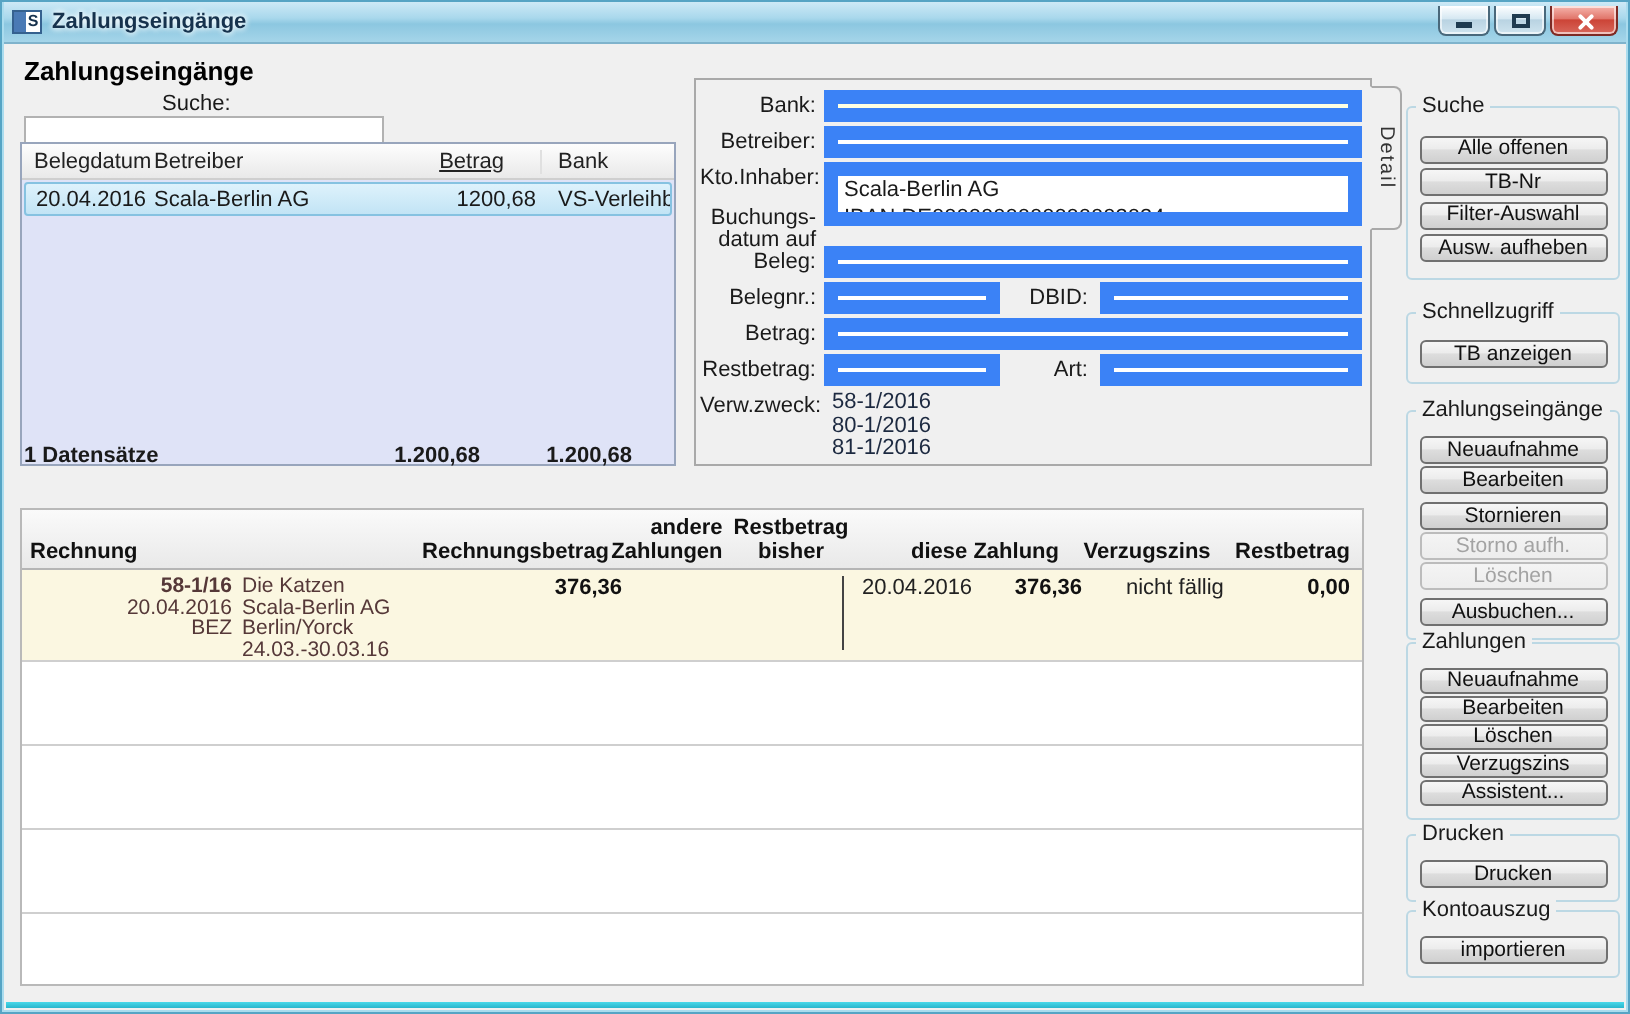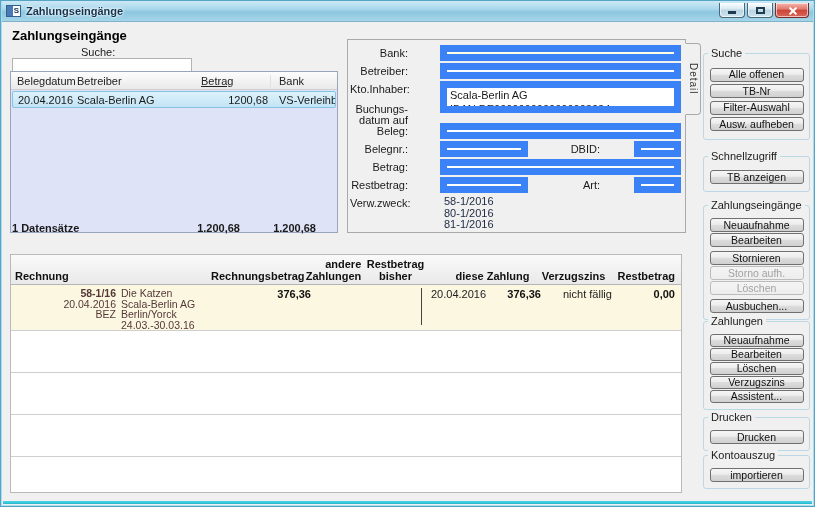--- a/index.html
+++ b/index.html
@@ -52,38 +52,38 @@
     font-size:10px;color:#555;display:flex;align-items:center;justify-content:center;cursor:default;}
   .search-input2{width:72px;margin-left:2px;}
 
   
   .list-box{position:absolute;top:48px;left:8px;width:328px;height:162px;
     border:1px solid #98a5bc;background:#dfe3f7;display:flex;flex-direction:column;overflow:hidden;}
   .list-header{height:18px;flex:0 0 18px;background:linear-gradient(#fdfdfd,#e9e9e9);
     border-bottom:1px solid #cfcfcf;display:flex;align-items:center;color:#222;}
   .lh-c1{width:66px;padding-left:6px;}
   .lh-c2{width:124px;}
-  .lh-c3{width:70px;text-align:left;border-right:1px solid #e0e0e0;padding-right:3px;text-decoration:underline;}
+  .lh-c3{width:70px;text-align:right;border-right:1px solid #e0e0e0;padding-right:18px;text-decoration:underline;}
   .lh-c4{flex:1;padding-left:8px;}
   .list-row.selected{height:17px;margin:1px 1px 0 1px;display:flex;align-items:center;
     background:linear-gradient(#def2fc,#c2e4f5);border:1px solid #86c2e1;border-radius:2px;cursor:default;}
   .lr-c1{width:64px;padding-left:5px;}
   .lr-c2{width:124px;}
   .lr-c3{width:70px;text-align:right;padding-right:3px;}
   .lr-c4{flex:1;padding-left:8px;white-space:nowrap;overflow:hidden;}
   .list-footer{position:absolute;top:196px;left:8px;width:328px;display:flex;
     font-weight:bold;padding:3px 22px 0 2px;}
   .lf-count{flex:1;}
   .lf-s1{width:85px;text-align:right;}
   .lf-s2{width:76px;text-align:right;}
 
   
   .detail-panel{position:absolute;top:16px;left:345px;width:339px;height:194px;
     border:1px solid #a9a9a9;background:#f0f0f0;padding:5px 4px 0 2px;overflow:hidden;}
-  .drow{display:flex;margin-bottom:2px;align-items:flex-start;gap:28px;}
+  .drow{display:flex;margin-bottom:2px;align-items:flex-start;}
   .drow.align-end{align-items:flex-end;}
   .dlabel{width:62px;text-align:right;padding-right:4px;padding-top:2px;line-height:12px;}
   .dlabel.multi{white-space:pre-line;line-height:11px;padding-bottom:2px;}
   .dfield{flex:1;height:16px;line-height:14px;padding:0 3px;background:#fff;
     border:7px solid #3b82f6;overflow:hidden;white-space:nowrap;cursor:text;}
   .dfield.hl{background:#ffffe1;}
   .dfield.tall{height:32px;white-space:pre-line;line-height:14px;}
   .dfield.small{flex:0 0 88px;}
   .dlabel2{width:50px;text-align:right;padding-right:6px;padding-top:2px;}
   .buchung-row{margin-top:-13px;}

